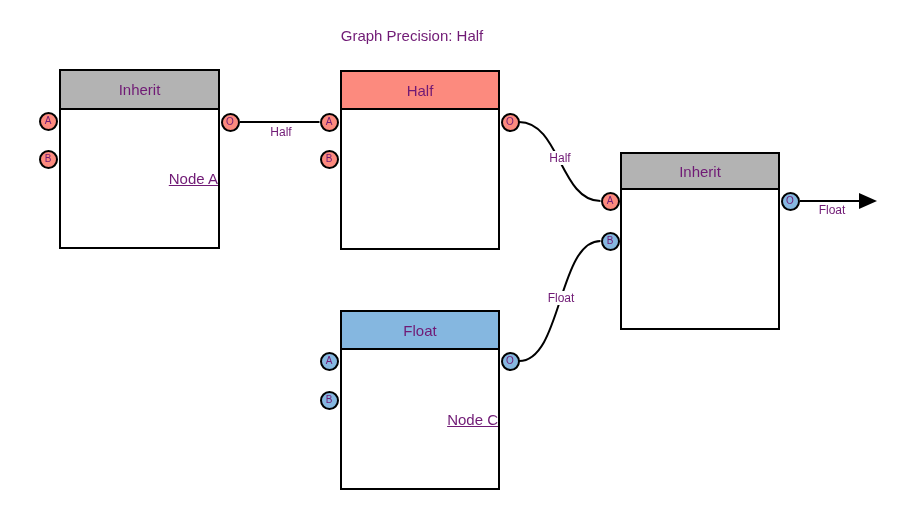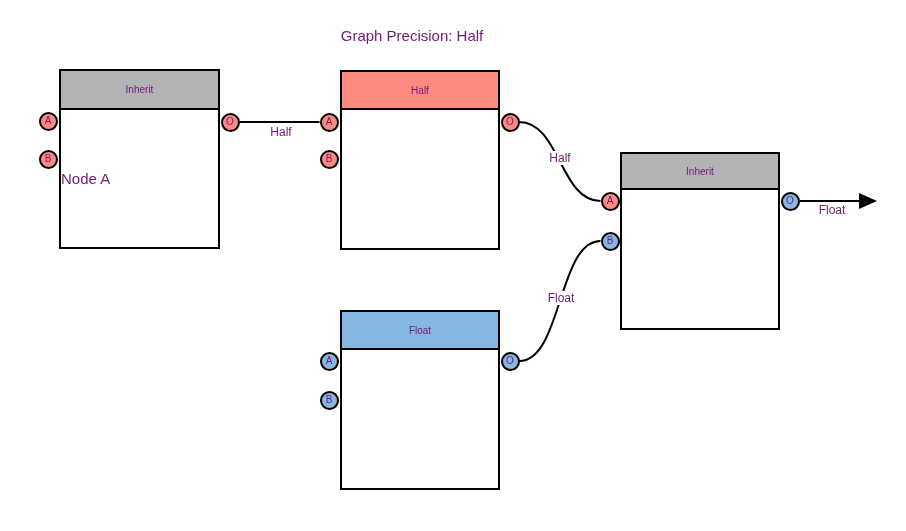--- a/index.html
+++ b/index.html
@@ -38,29 +38,30 @@
     background: #ffffff;
     display: flex;
     flex-direction: column;
   }
   .node-header {
     box-sizing: border-box;
     border-bottom: 2px solid #000000;
     display: flex;
     align-items: center;
     justify-content: center;
-    font-size: 10px;
+    font-size: 15px;
     flex: 0 0 auto;
   }
   .node-body {
     flex: 1 1 auto;
     display: flex;
     align-items: center;
-    justify-content: flex-start;
+    justify-content: flex-end;
     font-size: 15px;
+    text-decoration: underline;
   }
   .fill-gray   { background: #b3b3b3; }
   .fill-salmon { background: #fc8a7e; }
   .fill-blue   { background: #85b7e0; }
   .port {
     position: absolute;
     box-sizing: content-box;
     width: 15px;
     height: 15px;
     border: 2px solid #000000;
@@ -101,20 +102,23 @@
       <span>Node A</span>
     </div>
   </div>
 
   <div class="node" style="left:340px; top:70px; width:160px; height:180px;">
     <div class="node-header fill-salmon" style="height:38px;">Half</div>
   </div>
 
   <div class="node" style="left:340px; top:310px; width:160px; height:180px;">
     <div class="node-header fill-blue" style="height:38px;">Float</div>
+    <div class="node-body">
+      <span>Node C</span>
+    </div>
   </div>
 
   <div class="node" style="left:620px; top:152px; width:160px; height:178px;">
     <div class="node-header fill-gray" style="height:36px;">Inherit</div>
   </div>
 
   <div class="port fill-salmon" style="left:38.5px; top:111.5px;">A</div>
   <div class="port fill-salmon" style="left:38.5px; top:149.5px;">B</div>
   <div class="port fill-salmon" style="left:220.5px; top:112.5px;">O</div>
 

